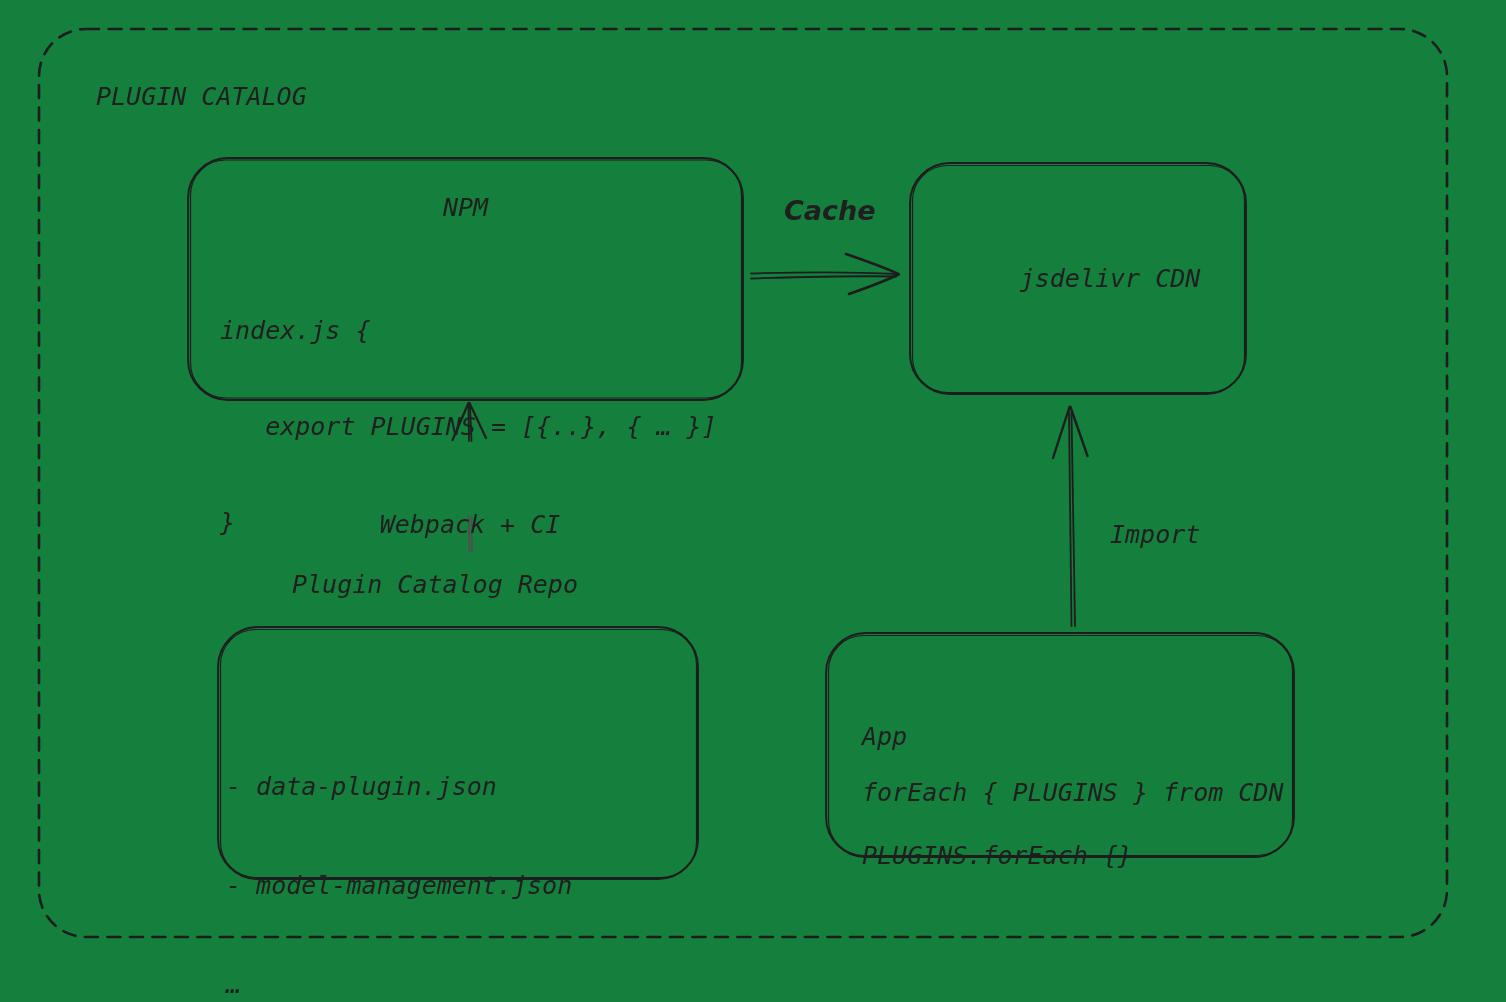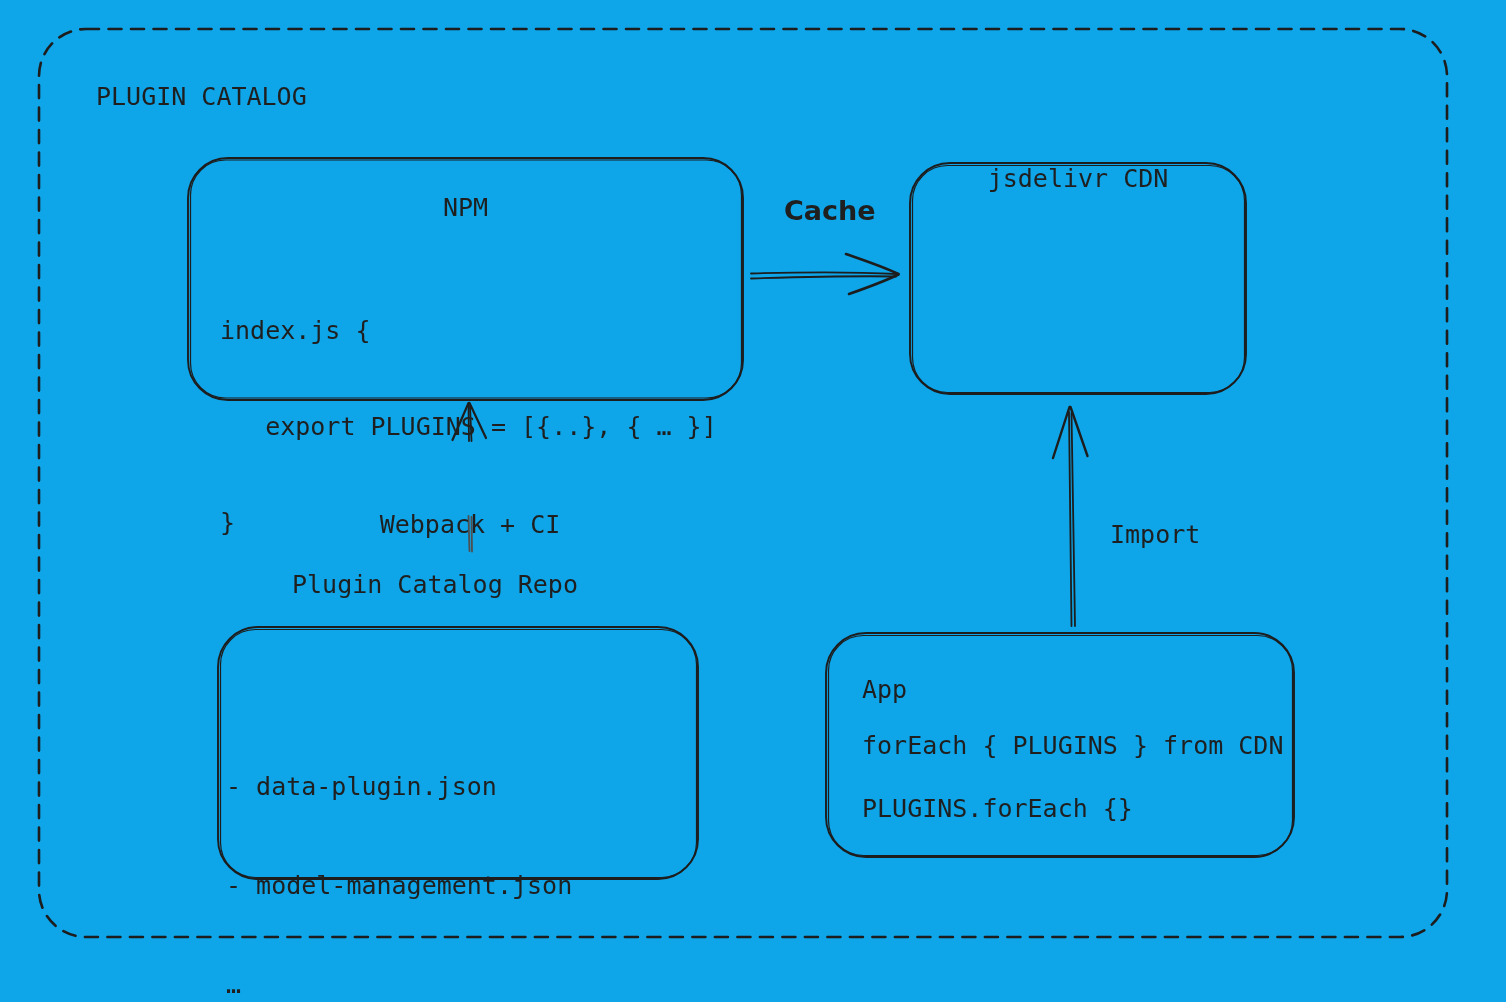--- a/index.html
+++ b/index.html
@@ -1,30 +1,31 @@
 <!DOCTYPE html>
 <html><head>
 <meta charset="utf-8">
 <style>
   html,body{margin:0;padding:0;background:#ffffff;}
   #canvas{
     position:relative;
     width:1506px;height:1002px;
-    background:#0ea5e9;
+    background:#15803d;
     overflow:hidden;
     font-family:"DejaVu Sans Mono","Liberation Mono",monospace;
     color:#1f1f1f;
+    font-style:italic;
   }
   #strokes{position:absolute;left:0;top:0;pointer-events:none;}
   .abs{position:absolute;white-space:pre;}
   .mono{font-family:"DejaVu Sans Mono","Liberation Mono",monospace;font-size:25px;line-height:31px;}
   .sans{font-family:"DejaVu Sans","Liberation Sans",sans-serif;font-weight:600;font-size:27px;}
   .center{text-align:center;}
   .code{font-size:25px;line-height:32px;white-space:pre;}
-  .cdn-center{display:flex;justify-content:center;}
+  .cdn-center{display:flex;align-items:center;justify-content:center;padding-left:32px;}
 </style>
 </head>
 <body>
 
 <div id="canvas">
 
   <svg id="strokes" width="1506" height="1002" viewBox="0 0 1506 1002" fill="none" stroke="#1d1d1d" stroke-linecap="round">
 
     <rect x="39" y="29" width="1408" height="908" rx="47" stroke-width="2.6" stroke-dasharray="13 9.5"></rect>
 
@@ -101,19 +102,19 @@
   <div class="abs" style="left:218px;top:627px;width:480px;height:252px;padding-left:20px;">
     <div class="abs mono" style="left:8px;top:77px;line-height:33px;">
       <div>- data-plugin.json</div>
       <div>- model-management.json</div>
       <div>…</div>
     </div>
   </div>
 
   <div class="abs mono" style="left:1110px;top:519px;">Import</div>
 
-  <div class="abs" style="left:826px;top:623px;width:560px;height:224px;">
+  <div class="abs" style="left:826px;top:670px;width:560px;height:224px;">
     <div class="abs mono" style="left:36px;top:51px;">App</div>
     <div class="abs code" style="left:36px;top:107px;">forEach { PLUGINS } from CDN</div>
     <div class="abs code" style="left:36px;top:170px;">PLUGINS.forEach {}</div>
   </div>
 
 </div>
 
 </body></html>

